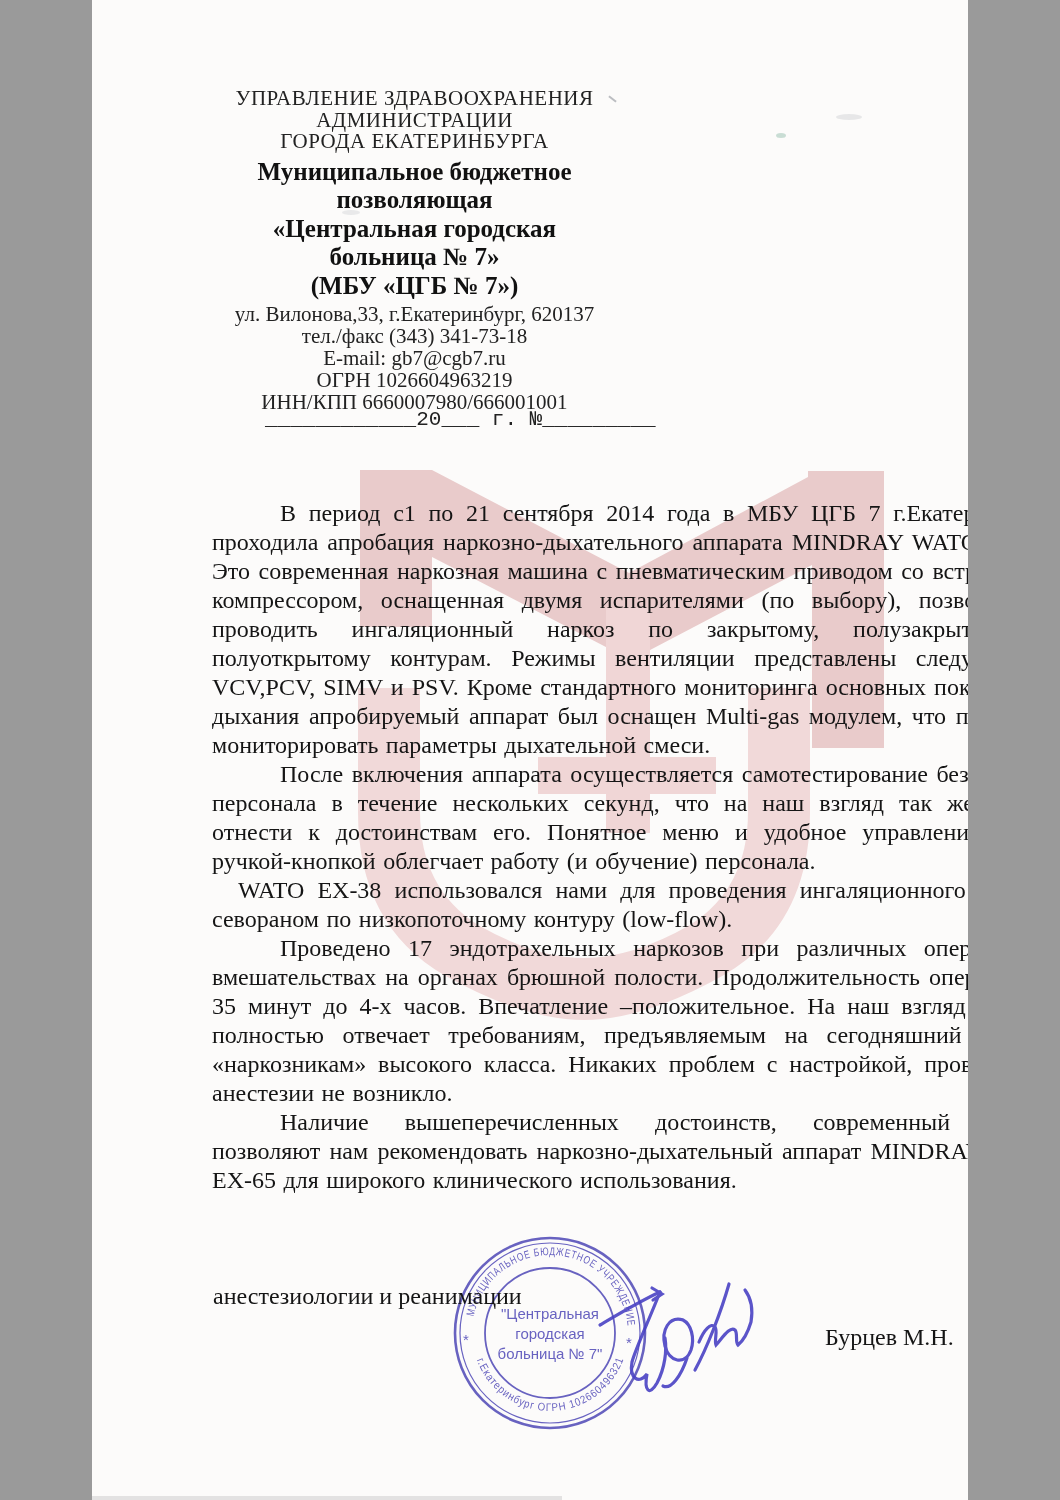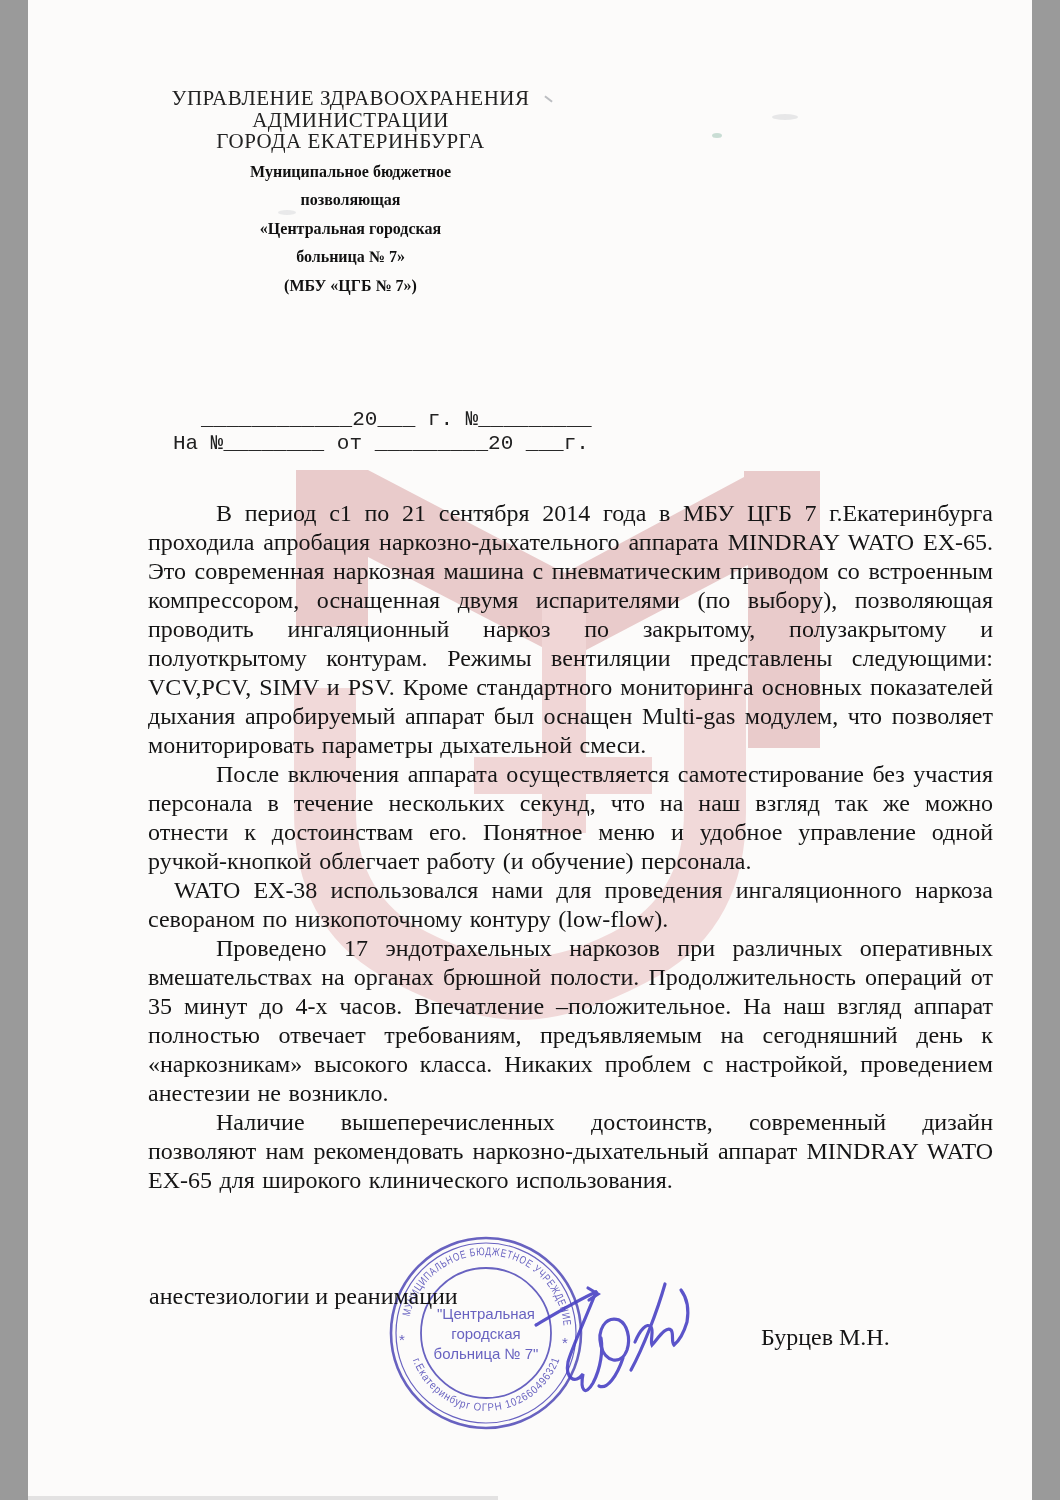--- a/index.html
+++ b/index.html
@@ -1,31 +1,31 @@
 <!DOCTYPE html>
 <html><head>
 <meta charset="utf-8">
 <style>
   html,body{margin:0;padding:0;}
   body{background:#9a9a9a;font-family:"Liberation Serif", serif;}
   .page{
     position:relative;
-    width:1004px;height:1500px;
+    width:876px;height:1500px;
     margin:0 auto;
     background:#fcfbfa;
     overflow:hidden;
     color:#1c1c1c;
   }
   
   .letterhead{
     position:absolute;left:0;top:88px;width:645px;
     text-align:center;z-index:3;
   }
   .lh-authority{font-size:21px;line-height:21.5px;letter-spacing:.5px;color:#222;}
-  .lh-org{font-size:16px;line-height:28.5px;font-weight:bold;color:#111;margin-top:5px;}
+  .lh-org{font-size:25px;line-height:28.5px;font-weight:bold;color:#111;margin-top:5px;}
   .lh-contact{font-size:21px;line-height:22px;color:#222;margin-top:3px;}
   .ref-lines{
     position:absolute;left:145px;top:408px;width:420px;
     font-size:21px;line-height:23.5px;color:#222;text-align:left;z-index:3;font-family:Liberation Mono, monospace;
   }
   .ref-line-1{padding-left:28px;}
   
   .body-text{
     position:absolute;left:120px;top:499px;width:845px;
     font-size:24px;line-height:29px;text-align:justify;color:#151515;
@@ -82,25 +82,31 @@
       <div>АДМИНИСТРАЦИИ</div>
       <div>ГОРОДА ЕКАТЕРИНБУРГА</div>
     </div>
     <div class="lh-org">
       <div>Муниципальное бюджетное</div>
       <div>позволяющая</div>
       <div>«Центральная городская</div>
       <div>больница № 7»</div>
       <div>(МБУ «ЦГБ № 7»)</div>
     </div>
+    <div class="lh-contact">
+      <div>ул. Вилонова,33, г.Екатеринбург, 620137</div>
+      <div>тел./факс (343) 341-73-18</div>
+      <div>E-mail: gb7@cgb7.ru</div>
+      <div>ОГРН 1026604963219</div>
+      <div>ИНН/КПП 6660007980/666001001</div>
+    </div>
   </div>
 
   <div class="ref-lines">
     <div class="ref-line-1">____________20___ г. №_________</div>
-    <div class="ref-line-2">На №________ от _________20 ___г.</div>
   </div>
 
   <div class="body-text">
     <p>В период с1 по 21 сентября 2014 года в МБУ ЦГБ 7 г.Екатеринбурга проходила апробация наркозно-дыхательного аппарата MINDRAY WATO EX-65. Это современная наркозная машина с пневматическим приводом со встроенным компрессором, оснащенная двумя испарителями (по выбору), позволяющая проводить ингаляционный наркоз по закрытому, полузакрытому и полуоткрытому контурам. Режимы вентиляции представлены следующими: VCV,PCV, SIMV и PSV. Кроме стандартного мониторинга основных показателей дыхания апробируемый аппарат был оснащен Multi-gas модулем, что позволяет мониторировать параметры дыхательной смеси.</p>
     <p>После включения аппарата осуществляется самотестирование без участия персонала в течение нескольких секунд, что на наш взгляд так же можно отнести к достоинствам его. Понятное меню и удобное управление одной ручкой-кнопкой облегчает работу (и обучение) персонала.</p>
     <p class="small-indent">WATO EX-38 использовался нами для проведения ингаляционного наркоза севораном по низкопоточному контуру (low-flow).</p>
     <p>Проведено 17 эндотрахельных наркозов при различных оперативных вмешательствах на органах брюшной полости. Продолжительность операций от 35 минут до 4-х часов. Впечатление –положительное. На наш взгляд аппарат полностью отвечает требованиям, предъявляемым на сегодняшний день к «наркозникам» высокого класса. Никаких проблем с настройкой, проведением анестезии не возникло.</p>
     <p>Наличие вышеперечисленных достоинств, современный дизайн позволяют нам рекомендовать наркозно-дыхательный аппарат MINDRAY WATO EX-65 для широкого клинического использования.</p>
   </div>
 

